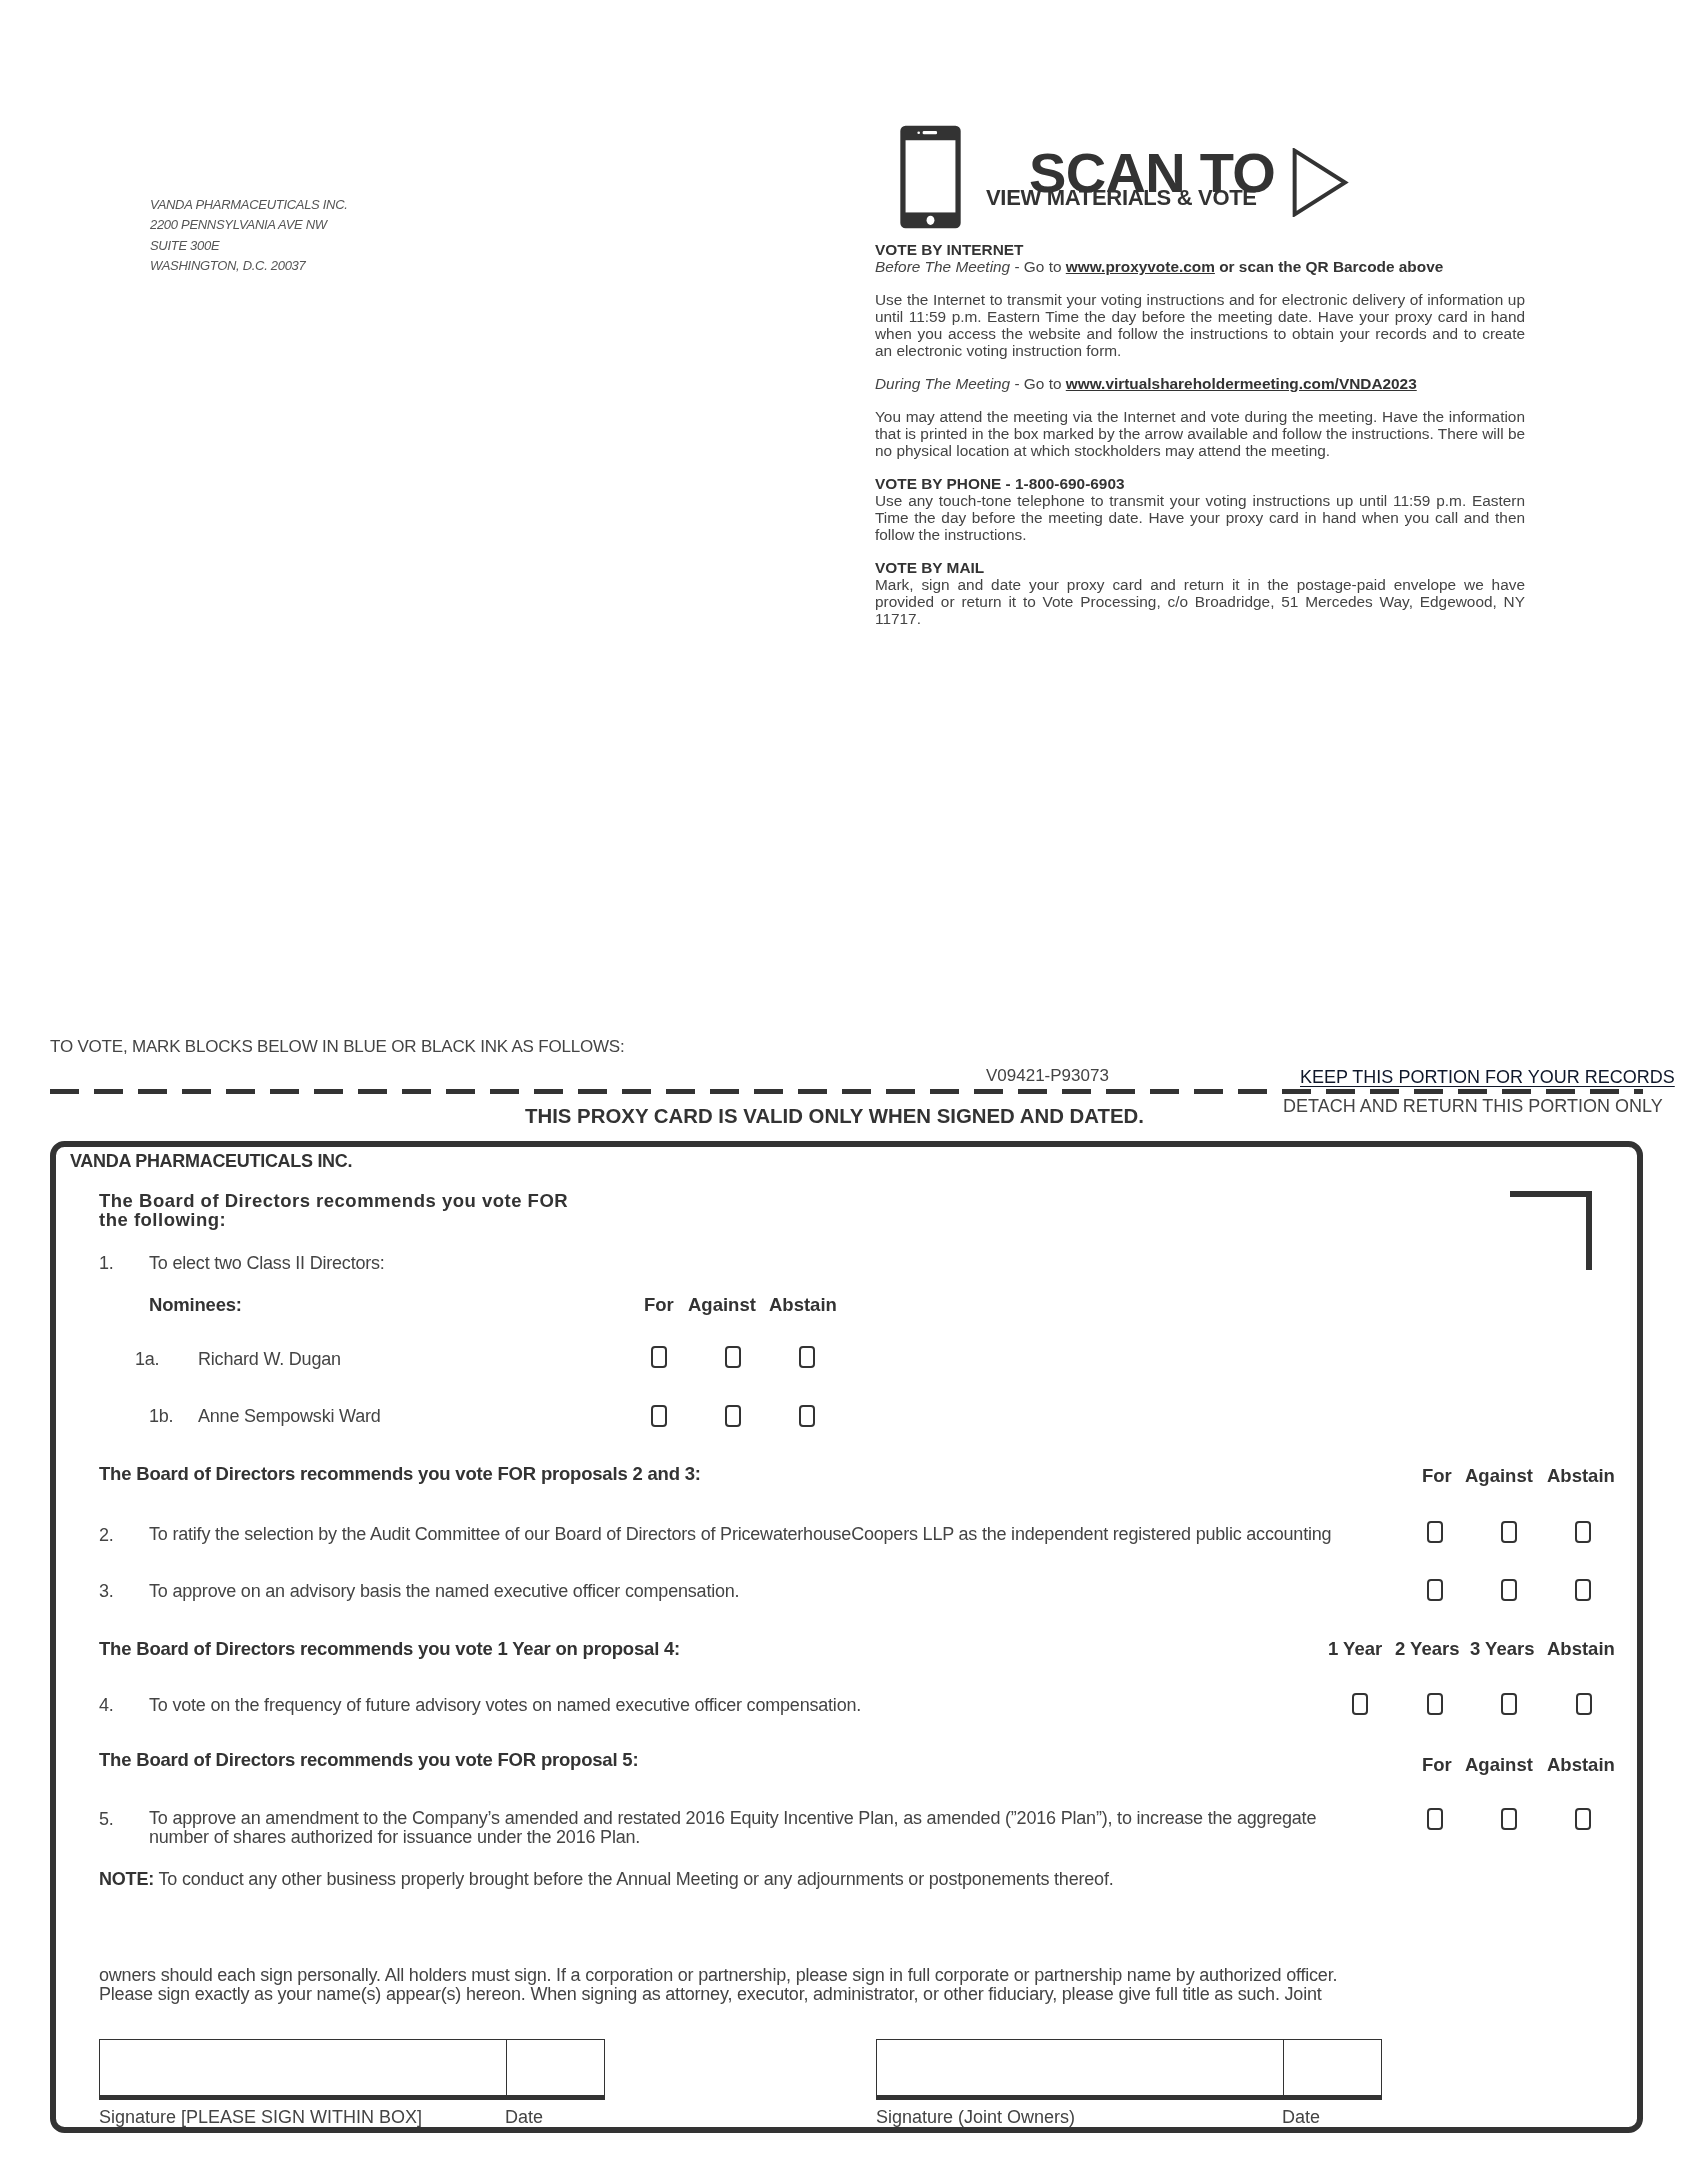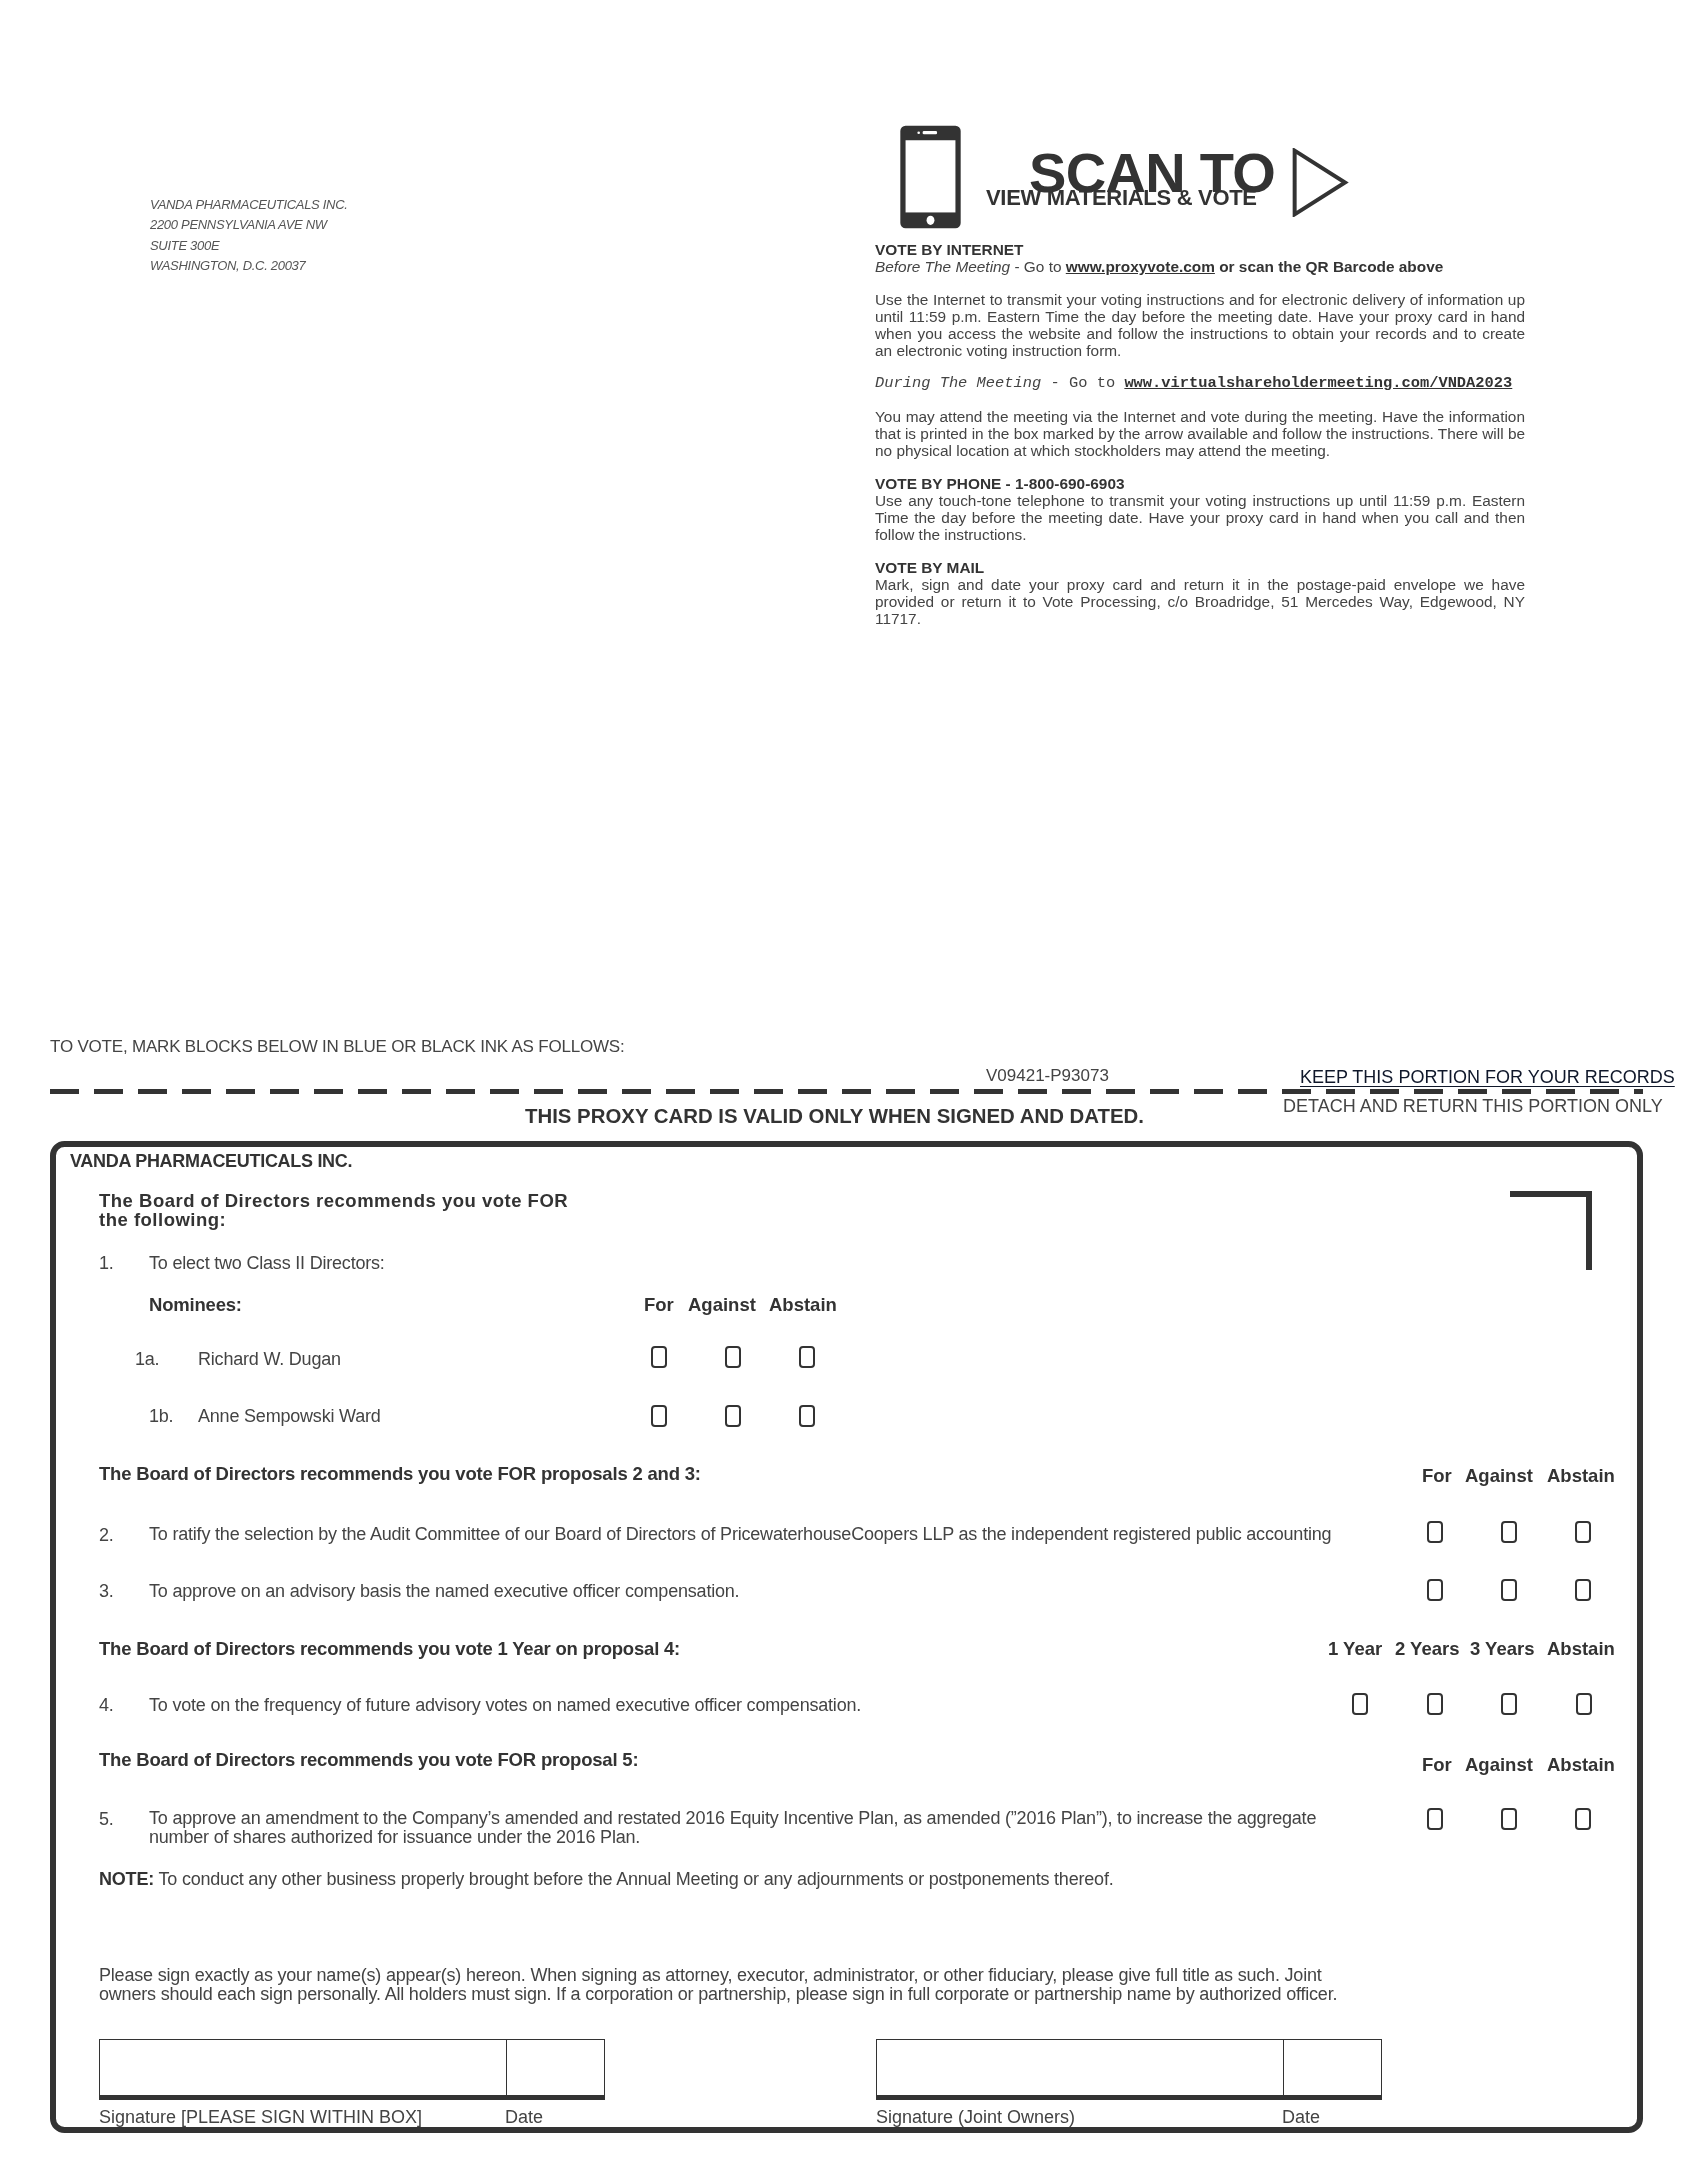--- a/index.html
+++ b/index.html
@@ -68,21 +68,21 @@
 <svg class="abs arrow" viewBox="0 0 86 104">
   <polygon points="4,4 80,52 4,100" fill="none" stroke="#333" stroke-width="6"></polygon>
 </svg>
 
 <div class="abs info" style="top:241px;">
   <div class="h">VOTE BY INTERNET</div>
   <div>
     <span class="ital">Before The Meeting</span><span> - Go to </span><a>www.proxyvote.com</a><span class="h"> or scan the QR Barcode above</span>
   </div>
   <p style="margin-top:16px;">Use the Internet to transmit your voting instructions and for electronic delivery of information up until 11:59 p.m. Eastern Time the day before the meeting date. Have your proxy card in hand when you access the website and follow the instructions to obtain your records and to create an electronic voting instruction form.</p>
-  <div style="margin-top:16px;font-family:Liberation Mono, monospace;">
+  <div style="margin-top:16px;">
     <span class="ital">During The Meeting</span><span> - Go to </span><a>www.virtualshareholdermeeting.com/VNDA2023</a>
   </div>
   <p style="margin-top:16px;">You may attend the meeting via the Internet and vote during the meeting. Have the information that is printed in the box marked by the arrow available and follow the instructions. There will be no physical location at which stockholders may attend the meeting.</p>
 
   <div class="h" style="margin-top:16px;">VOTE BY PHONE - 1-800-690-6903</div>
   <p>Use any touch-tone telephone to transmit your voting instructions up until 11:59 p.m. Eastern Time the day before the meeting date. Have your proxy card in hand when you call and then follow the instructions.</p>
 
   <div class="h" style="margin-top:16px;">VOTE BY MAIL</div>
   <p>Mark, sign and date your proxy card and return it in the postage-paid envelope we have provided or return it to Vote Processing, c/o Broadridge, 51 Mercedes Way, Edgewood, NY 11717.</p>
 </div>
@@ -165,22 +165,22 @@
 </div>
 <div class="abs box" style="left:1427px;top:1808px;"></div>
 <div class="abs box" style="left:1501px;top:1808px;"></div>
 <div class="abs box" style="left:1575px;top:1808px;"></div>
 
 <div class="abs txt" style="left:99px;top:1869px;">
   <span style="font-weight:bold;color:#333;">NOTE:</span><span> To conduct any other business properly brought before the Annual Meeting or any adjournments or postponements thereof.</span>
 </div>
 
 <div class="abs txt" style="left:99px;top:1966px;line-height:19px;">
+  <div>owners should each sign personally. All holders must sign. If a corporation or partnership, please sign in full corporate or partnership name by authorized officer.</div>
   <div>Please sign exactly as your name(s) appear(s) hereon. When signing as attorney, executor, administrator, or other fiduciary, please give full title as such. Joint</div>
-  <div>owners should each sign personally. All holders must sign. If a corporation or partnership, please sign in full corporate or partnership name by authorized officer.</div>
 </div>
 
 <div class="abs sigbox" style="left:99px;top:2039px;width:506px;">
   <div class="sigdiv" style="left:406px;"></div>
 </div>
 <div class="abs siglabel" style="left:99px;top:2107px;">Signature [PLEASE SIGN WITHIN BOX]</div>
 <div class="abs siglabel" style="left:505px;top:2107px;">Date</div>
 
 <div class="abs sigbox" style="left:876px;top:2039px;width:506px;">
   <div class="sigdiv" style="left:406px;"></div>

